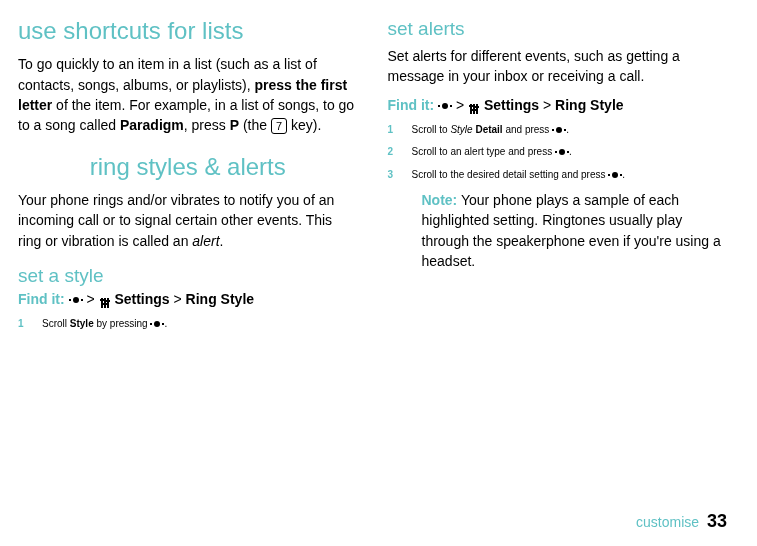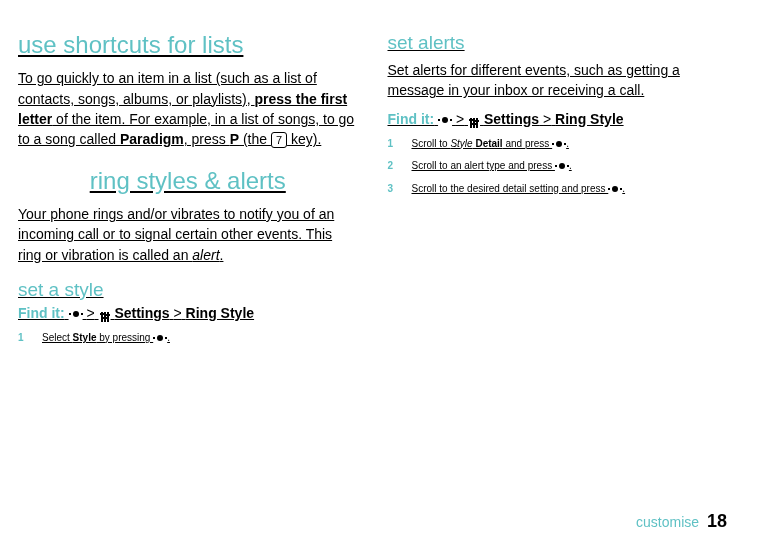--- a/index.html
+++ b/index.html
@@ -8,23 +8,22 @@
     font-family: Arial, Helvetica, sans-serif;
     width: 757px;
     height: 546px;
     position: relative;
     background: #fff;
     color: #000;
   }
   .page {
     display: flex;
     flex-direction: row;
-    padding: 32px 30px 0 18px;
+    padding: 18px 30px 0 18px;
     gap: 30px;
-    text-decoration: underline;
   }
   .col {
     flex: 1;
     min-width: 0;
   }
   .h1 {
     color: #5fc1c4;
     font-size: 24px;
     font-weight: 400;
     margin: 0 0 10px 0;
@@ -171,21 +170,21 @@
             <rect x="1" y="2" width="4" height="2" fill="#000"></rect>
             <rect x="4" y="6" width="4" height="2" fill="#000"></rect>
             <rect x="7" y="3" width="4" height="2" fill="#000"></rect>
           </svg></span>
       <span class="bold">Settings</span>
       <span>&gt;</span>
       <span class="bold">Ring Style</span>
     </div>
 
     <div class="step">
-      <span class="stepnum">1</span><span>Select </span><span class="bold">Style</span><span> by pressing </span><span class="nav-icon"></span><span>.</span>
+      <span class="stepnum">1</span><span>Scroll </span><span class="bold">Style</span><span> by pressing </span><span class="nav-icon"></span><span>.</span>
     </div>
 
 
   </div>
 
   <div class="col">
 
     <div class="h2" style="margin-top:0;">set alerts</div>
 
     <p>Set alerts for different events, such as getting a message in your inbox or receiving a call.</p>
@@ -212,20 +211,23 @@
     </div>
 
     <div class="step">
       <span class="stepnum">2</span><span>Scroll to an alert type and press </span><span class="nav-icon"></span><span>.</span>
     </div>
 
     <div class="step">
       <span class="stepnum">3</span><span>Scroll to the desired detail setting and press </span><span class="nav-icon"></span><span>.</span>
     </div>
 
+    <p style="padding-left:34px;">
+      <span class="note">Note:</span><span> Your phone plays a sample of each highlighted setting. Ringtones usually play through the speakerphone even if you're using a headset.</span>
+    </p>
 
   </div>
 </div>
 
 <div class="footer">
   <span class="section">customise</span>
-  <span class="pg">18</span>
+  <span class="pg">33</span>
 </div>
 
 </body></html>

